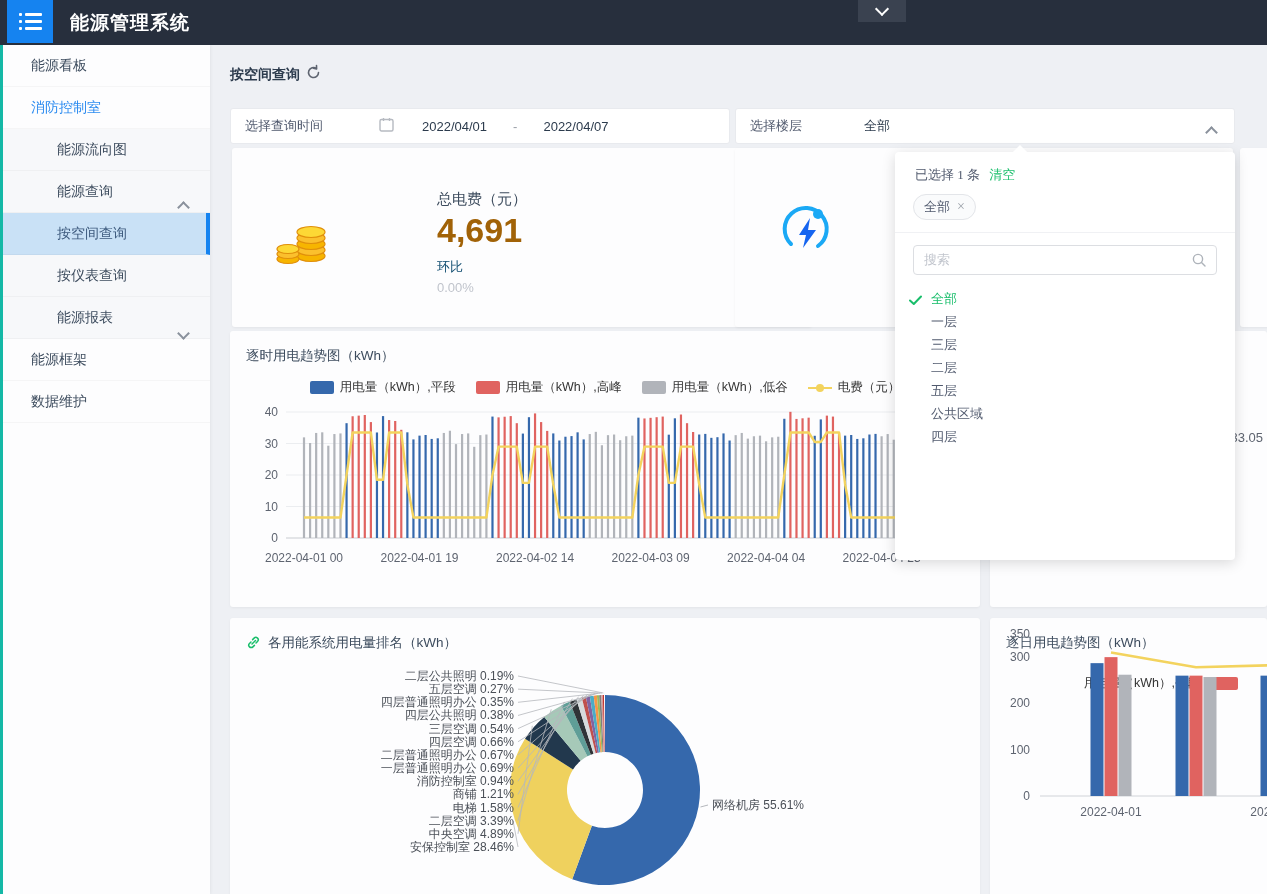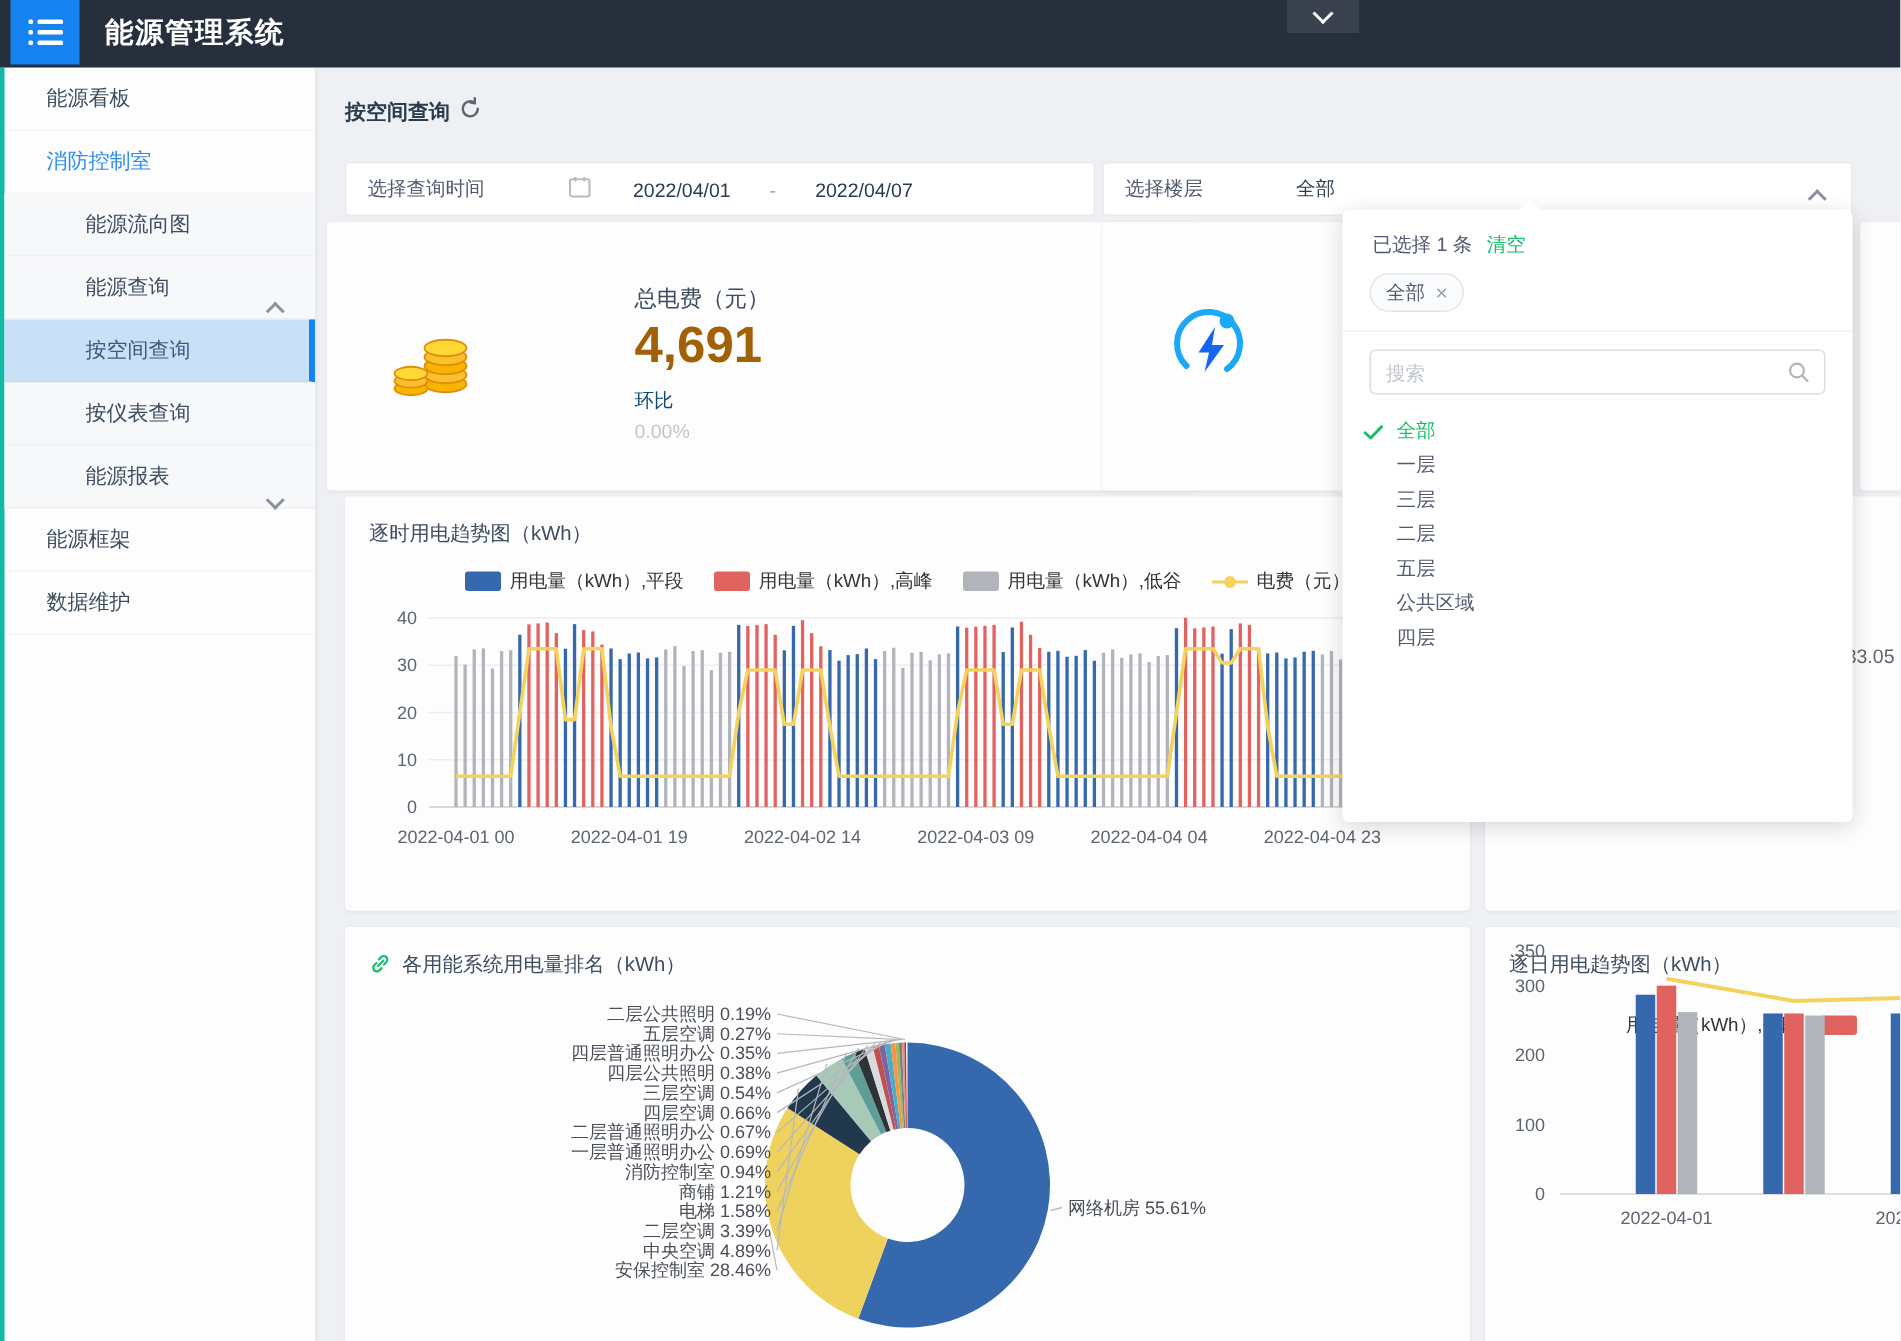--- a/index.html
+++ b/index.html
@@ -35,21 +35,21 @@
   .refresh-btn{position:absolute;left:305px;top:64px;cursor:pointer;}
   .filter{position:absolute;top:108px;height:34px;background:#fff;border:1px solid #e8eaee;border-radius:3px;display:flex;align-items:center;font-size:13px;gap:14px;}
   .filter .lbl{color:#515a6e;margin-left:14px;}
   .filter .val{color:#2c3b4d;}
   
   .stat-title{font-size:15px;color:#3d4c5e;}
   .stat-value{font-size:34px;font-weight:bold;color:#a16207;margin-top:2px;}
   .stat-sub{font-size:13px;color:#0c4a6e;margin-top:8px;}
   .stat-sub2{font-size:13px;color:#c0c4cc;margin-top:4px;}
   
-  .panel{position:absolute;left:895px;top:140px;width:340px;height:408px;background:#fff;border-radius:4px;box-shadow:0 3px 14px rgba(0,0,0,.15);z-index:60;font-size:13px;}
+  .panel{position:absolute;left:895px;top:152px;width:340px;height:408px;background:#fff;border-radius:4px;box-shadow:0 3px 14px rgba(0,0,0,.15);z-index:60;font-size:13px;font-family:Liberation Serif, serif;}
   .panel .notch{position:absolute;top:-5px;left:120px;width:10px;height:10px;background:#fff;transform:rotate(45deg);}
   .panel-summary{margin:14px 0 0 20px;color:#515a6e;}
   .panel-clear{color:#19be6b;cursor:pointer;margin-left:6px;}
   .tagrow{margin:10px 0 0 18px;}
   .tag{display:inline-flex;align-items:center;padding:3px 10px;border:1px solid #e3e5e9;background:#fafbfc;border-radius:13px;color:#515a6e;}
   .tag .x{margin-left:7px;color:#9aa0a8;cursor:pointer;font-size:14px;}
   .panel-divider{border-top:1px solid #f0f1f4;margin:12px 0 0 0;}
   .searchwrap{position:relative;margin:12px 18px 0 18px;}
   .searchwrap input{width:100%;box-sizing:border-box;height:30px;border:1px solid #dcdee2;border-radius:4px;padding:0 32px 0 10px;font-size:13px;color:#515a6e;outline:none;font-family:inherit;}
   .searchwrap input::placeholder{color:#c0c4cc;}
@@ -130,21 +130,21 @@
   <span class="val" style="margin-left:14px;">2022/04/01</span>
   <span style="margin:0 12px;color:#9aa0a8;">-</span>
   <span class="val">2022/04/07</span>
 </div>
 <div class="filter" style="left:735px;width:498px;">
   <span class="lbl">选择楼层</span>
   <span class="val" style="margin-left:48px;">全部</span>
   <span style="position:absolute;right:18px;top:15px;"><span class="chev gray up"></span></span>
 </div>
 
-<div class="card" style="left:218px;top:148px;width:580px;height:179px;">
+<div class="card" style="left:232px;top:148px;width:580px;height:179px;">
   <div style="position:absolute;left:42px;top:62px;">
     <svg width="62" height="60" viewBox="0 0 62 60">
       <g stroke="#e08f0b" stroke-width="1.2">
         <ellipse cx="37" cy="46" rx="14" ry="5.5" fill="#f7b500"></ellipse>
           <ellipse cx="37" cy="40" rx="14" ry="5.5" fill="#fbc02d"></ellipse>
           <ellipse cx="37" cy="34" rx="14" ry="5.5" fill="#f7b500"></ellipse>
           <ellipse cx="37" cy="28" rx="14" ry="5.5" fill="#fbc02d"></ellipse>
           <ellipse cx="37" cy="22" rx="14" ry="5.5" fill="#fdd835"></ellipse>
         <ellipse cx="14" cy="49" rx="11" ry="4.5" fill="#f7b500"></ellipse>
           <ellipse cx="14" cy="44" rx="11" ry="4.5" fill="#fbc02d"></ellipse>

